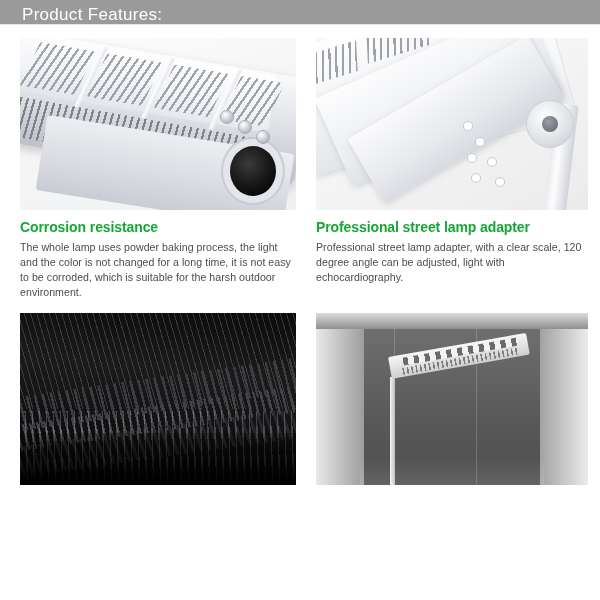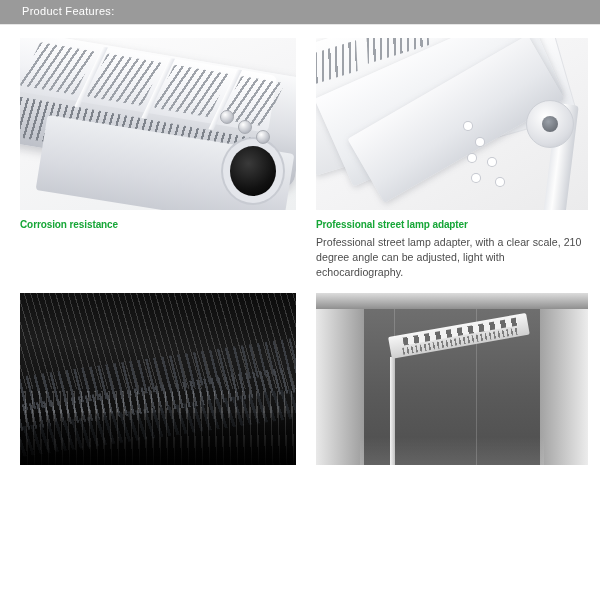--- a/index.html
+++ b/index.html
@@ -23,21 +23,21 @@
     width: 600px;
     height: 25px;
     background: #9a9a9a;
     border-bottom: 1px solid #e6e6e6;
     box-sizing: border-box;
   }
   .header-title {
     position: absolute;
     left: 22px;
     top: 5px;
-    font-size: 11px;
+    font-size: 17px;
     color: #ffffff;
     letter-spacing: 0.3px;
     white-space: nowrap;
   }
 
   
   .features {
     position: absolute;
     left: 0;
     top: 25px;
@@ -63,21 +63,21 @@
     position: relative;
     overflow: hidden;
     background: #f2f2f2;
   }
   .feature-cell.right .feature-photo {
     width: 272px;
   }
 
   .feature-title {
     margin: 9px 0 4px 0;
-    font-size: 10px;
+    font-size: 14px;
     font-weight: bold;
     color: #16a637;
     letter-spacing: -0.1px;
     line-height: 1.2;
   }
   .feature-body {
     margin: 0;
     font-size: 10.6px;
     line-height: 1.42;
     color: #4c4c4c;
@@ -373,20 +373,21 @@
           </div>
         </div>
         <div class="sidestrip"></div>
         <div class="lowerface"></div>
         <div class="port"></div>
         <div class="bolt b1"></div>
         <div class="bolt b2"></div>
         <div class="bolt b3"></div>
       </div>
       <div class="feature-title">Corrosion resistance</div>
+      <p class="feature-body">The whole lamp uses powder baking process, the light and the color is not changed for a long time, it is not easy to be corroded, which is suitable for the harsh outdoor environment.</p>
     </div>
 
     <div class="feature-cell right">
       <div class="feature-photo ph2">
         <div class="plate p1">
           <div class="slots s1"></div>
           <div class="slots s2"></div>
 
         </div>
         <div class="bigface"></div>
@@ -395,21 +396,21 @@
         <div class="hole" style="left:148px; top:84px;"></div>
         <div class="hole" style="left:160px; top:100px;"></div>
         <div class="hole" style="left:152px; top:116px;"></div>
         <div class="hole" style="left:172px; top:120px;"></div>
         <div class="hole" style="left:156px; top:136px;"></div>
         <div class="hole" style="left:180px; top:140px;"></div>
         <div class="pole"></div>
         <div class="joint"></div>
       </div>
       <div class="feature-title">Professional street lamp adapter</div>
-      <p class="feature-body">Professional street lamp adapter, with a clear scale, 210 degree angle can be adjusted, light with echocardiography.</p>
+      <p class="feature-body">Professional street lamp adapter, with a clear scale, 120 degree angle can be adjusted, light with echocardiography.</p>
     </div>
   </div>
 
   <div class="feature-row">
 
     <div class="feature-cell">
       <div class="feature-photo ph3">
         <div class="rainback"></div>
         <div class="barTop"></div>
         <div class="barMid"></div>

